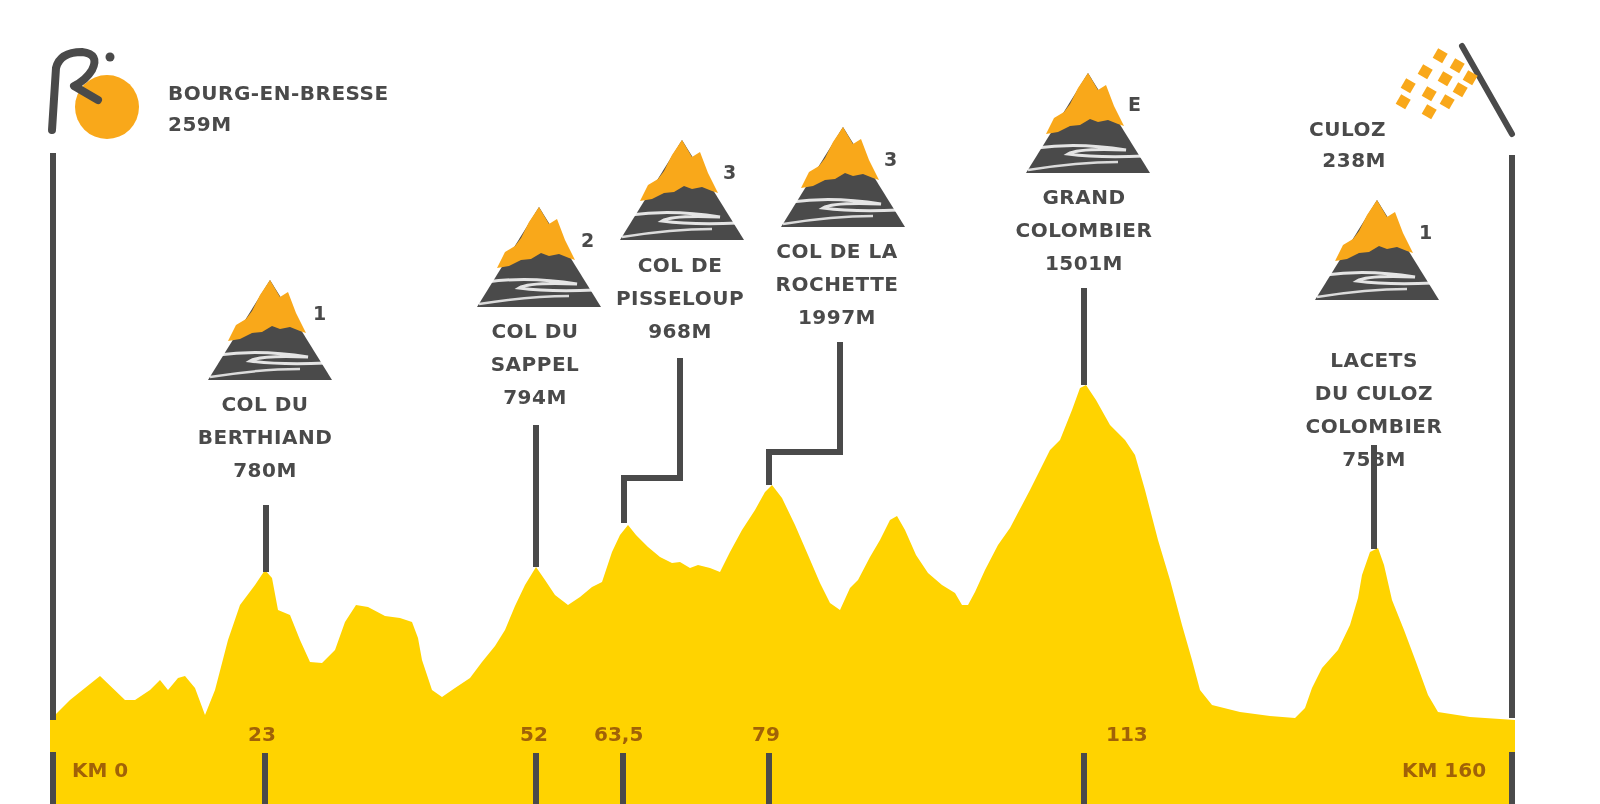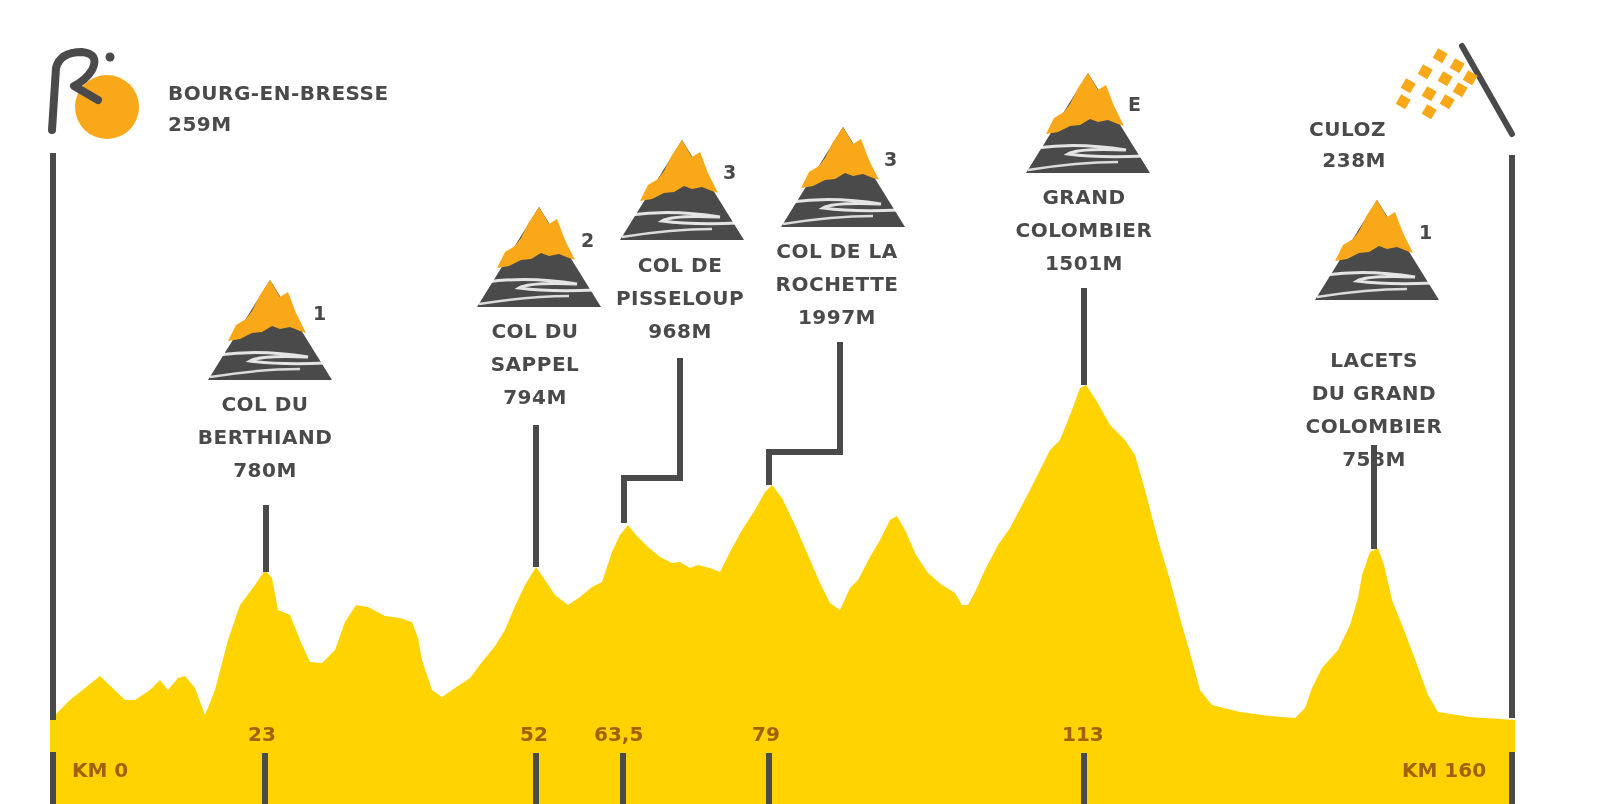--- a/index.html
+++ b/index.html
@@ -117,26 +117,26 @@
     <div>ROCHETTE</div>
     <div>1997M</div>
   </div>
   <div class="lbl" style="left:994px; top:181px; width:180px;">
     <div>GRAND</div>
     <div>COLOMBIER</div>
     <div>1501M</div>
   </div>
   <div class="lbl" style="left:1284px; top:308px; width:180px;margin-top:36px;">
     <div>LACETS</div>
-    <div>DU GRAND</div>
+    <div>DU CULOZ</div>
     <div>COLOMBIER</div>
     <div>758M</div>
   </div>
 
   <div class="km" style="left:72px; top:758px;">KM 0</div>
   <div class="km" style="left:248px; top:722px;">23</div>
   <div class="km" style="left:520px; top:722px;">52</div>
   <div class="km" style="left:594px; top:722px;">63,5</div>
   <div class="km" style="left:752px; top:722px;">79</div>
-  <div class="km" style="left:1062px; top:722px;">113</div>
+  <div class="km" style="left:1106px; top:722px;">113</div>
   <div class="km" style="left:1402px; top:758px;">KM 160</div>
 
 </div>
 
 </body></html>

